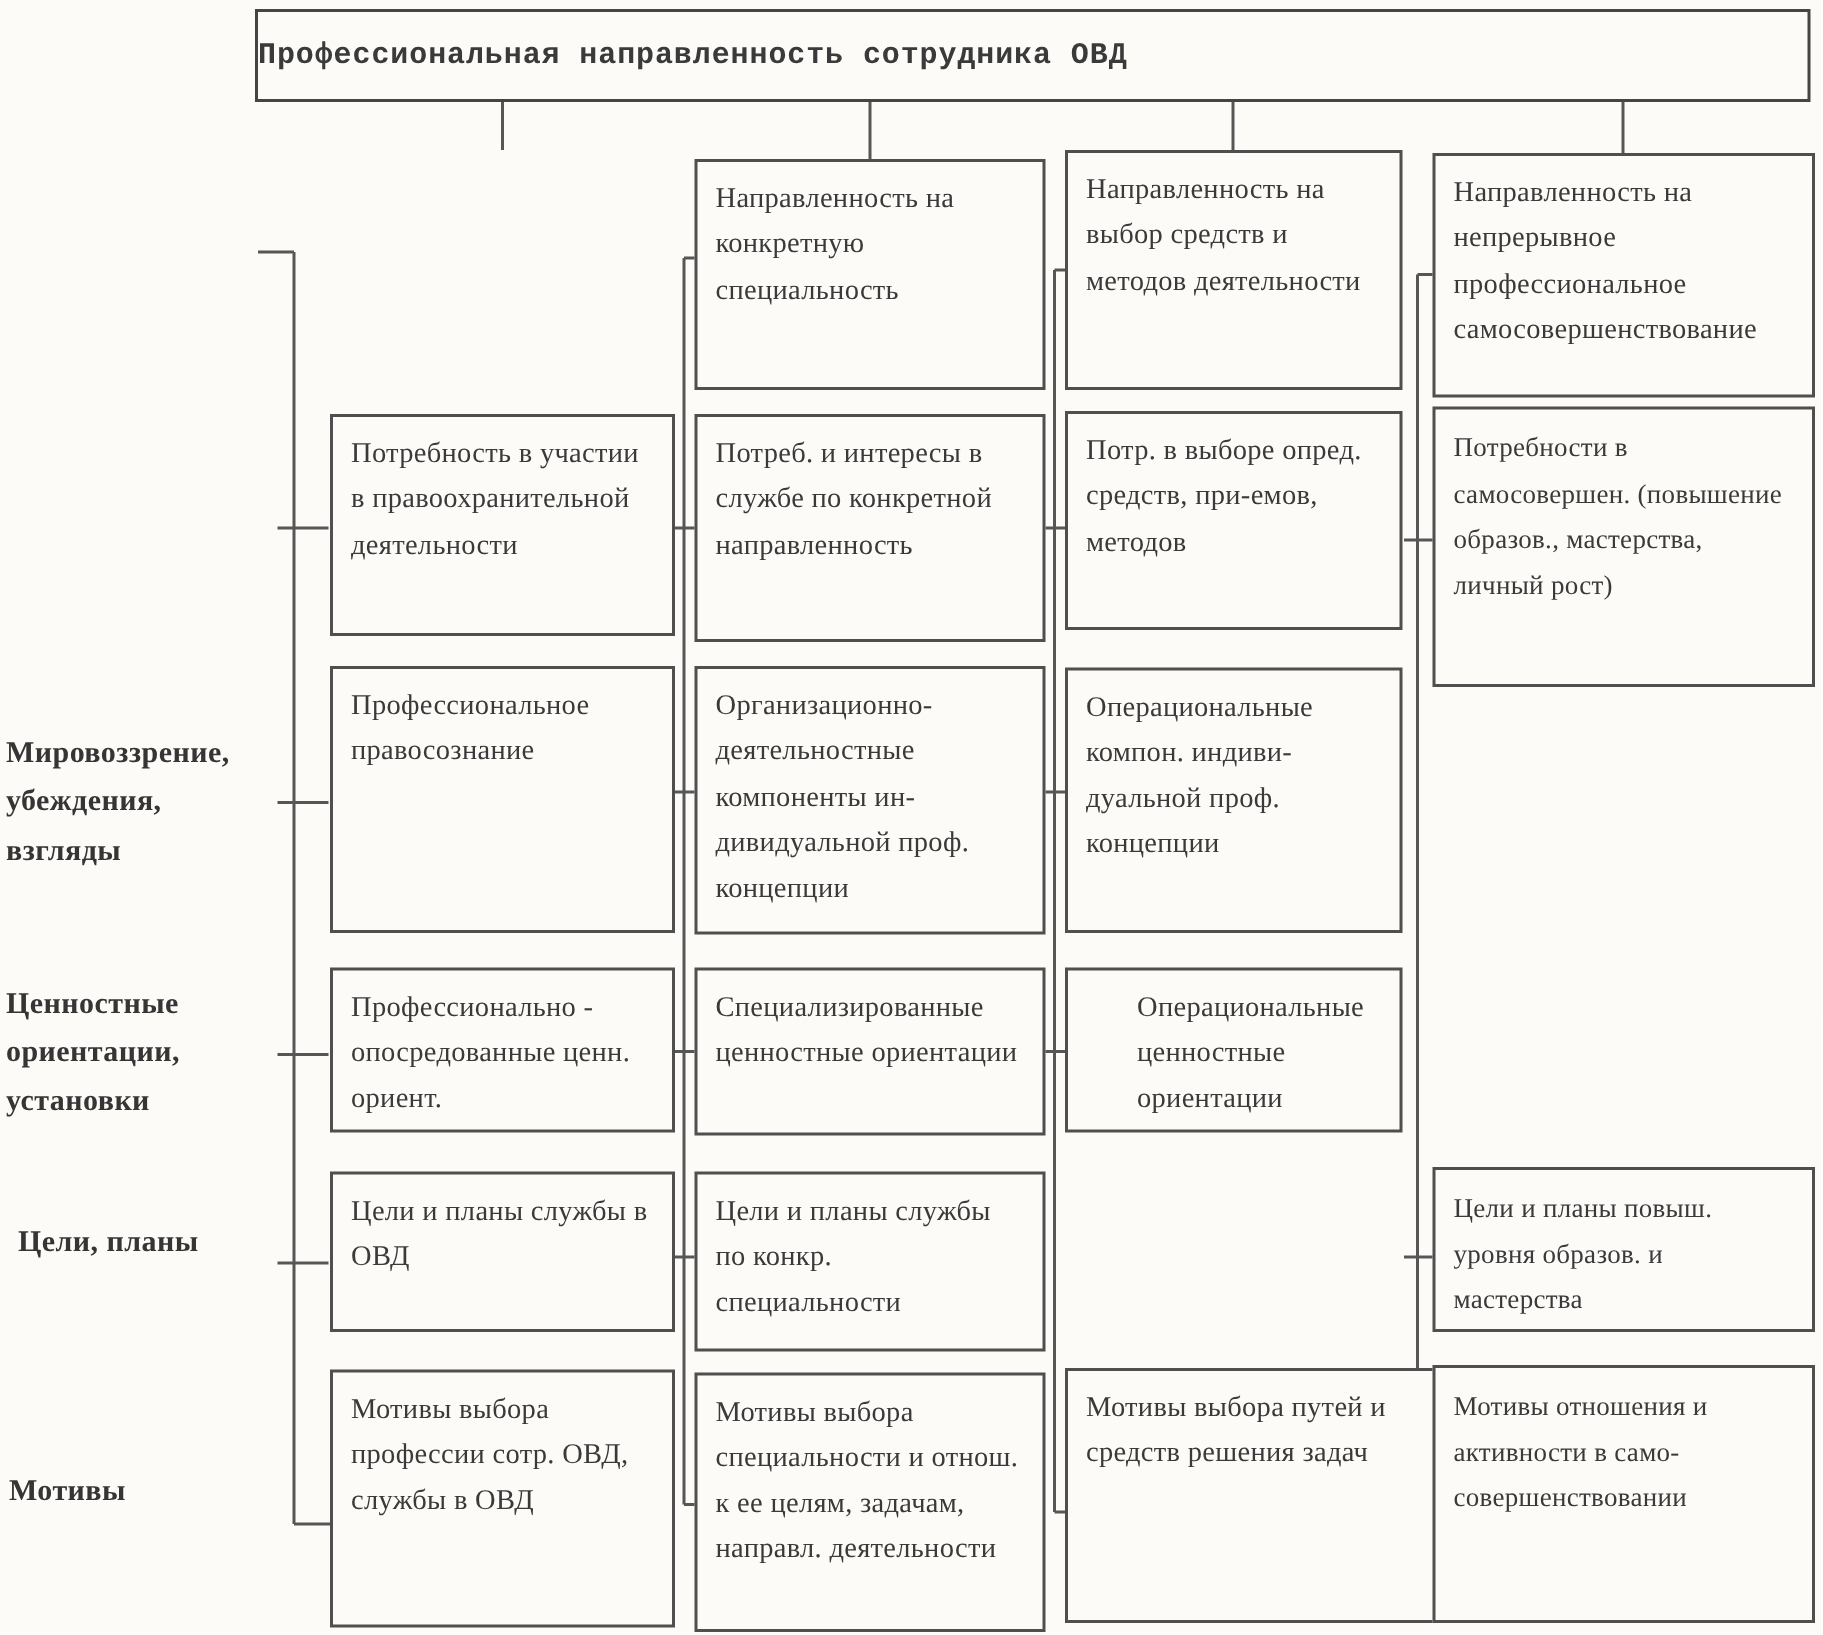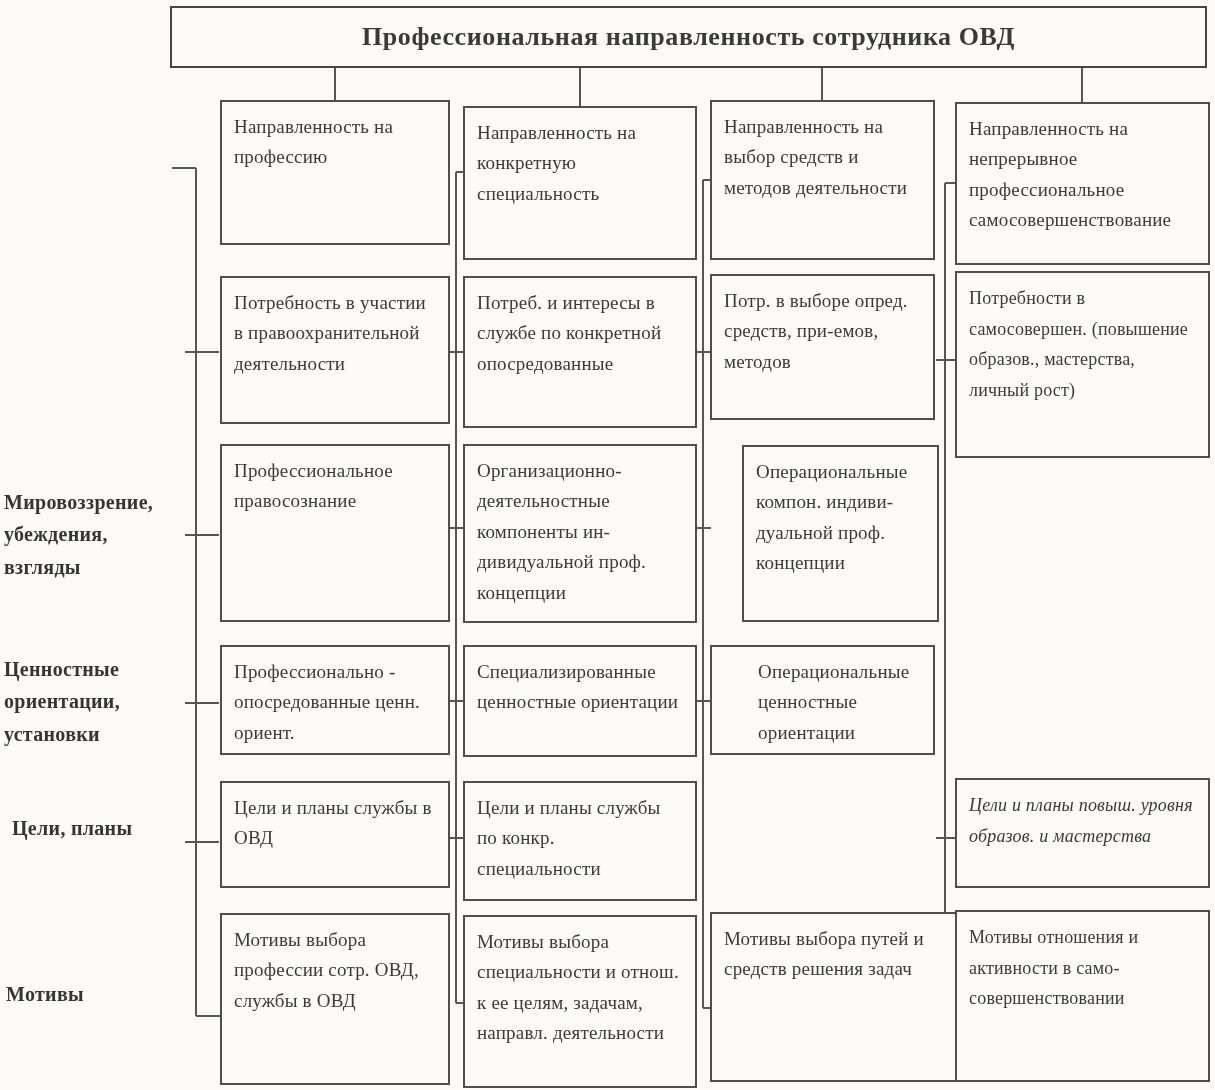--- a/index.html
+++ b/index.html
@@ -11,23 +11,24 @@
   }
   .box{
     position:absolute;box-sizing:border-box;
     border:2px solid #4f4f4f;background:#fcfbf8;
     padding:10px 12px;font-size:19px;line-height:1.6;
     letter-spacing:0.2px;
   }
   .title-box{
     position:absolute;box-sizing:border-box;
     border:2px solid #454545;
-    display:flex;align-items:center;justify-content:center;
-    font-weight:bold;font-size:26px;letter-spacing:0.6px;
+    display:flex;align-items:center;
+    font-weight:bold;font-size:20px;letter-spacing:0.6px;
     background:#fcfbf8;
+    font-family:Liberation Mono, monospace;
   }
   .row-label{
     position:absolute;font-weight:bold;font-size:20px;
     line-height:1.62;white-space:pre-line;letter-spacing:0.3px;
     color:#353535;
   }
   .cell-c4{font-size:18px;line-height:1.7;}
   svg.wires{position:absolute;left:0;top:0;pointer-events:none;}
 </style>
 </head>
@@ -71,49 +72,48 @@
       <path d="M936,360 H956"></path>
       <path d="M936,838 H956"></path>
       <path d="M945,1013 H956"></path>
     </g>
   </svg>
 
   <div class="title-box" style="left:170px;top:6px;width:1037px;height:62px;">
     <span>Профессиональная направленность сотрудника ОВД</span>
   </div>
 
-  <div class="box" style="left:220px;top:100px;width:230px;height:145px;">Направленность на профессию</div>
   <div class="box" style="left:463px;top:106px;width:234px;height:154px;">Направленность на конкретную специальность</div>
   <div class="box" style="left:710px;top:100px;width:225px;height:160px;">Направленность на выбор средств и методов деятельности</div>
   <div class="box" style="left:955px;top:102px;width:255px;height:163px;">Направленность на непрерывное профессиональное самосовершенствование</div>
 
   <div class="row-label" style="left:4px;top:486px;width:195px;">Мировоззрение,
 убеждения,
 взгляды</div>
   <div class="row-label" style="left:4px;top:653px;width:190px;">Ценностные
 ориентации,
 установки</div>
   <div class="row-label" style="left:12px;top:812px;width:180px;">Цели, планы</div>
   <div class="row-label" style="left:6px;top:978px;width:180px;">Мотивы</div>
 
   <div class="box" style="left:220px;top:276px;width:230px;height:148px;">Потребность в участии в правоохранительной деятельности</div>
-  <div class="box" style="left:463px;top:276px;width:234px;height:152px;">Потреб. и интересы в службе по конкретной опосредованные</div>
+  <div class="box" style="left:463px;top:276px;width:234px;height:152px;">Потреб. и интересы в службе по конкретной направленность</div>
   <div class="box" style="left:710px;top:274px;width:225px;height:146px;">Потр. в выборе опред. средств, при-емов, методов</div>
   <div class="box cell-c4" style="left:955px;top:271px;width:255px;height:187px;">Потребности в самосовершен. (повышение образов., мастерства, личный рост)</div>
 
   <div class="box" style="left:220px;top:444px;width:230px;height:178px;">Профессиональное правосознание</div>
   <div class="box" style="left:463px;top:444px;width:234px;height:179px;">Организационно-деятельностные компоненты ин-дивидуальной проф. концепции</div>
-  <div class="box" style="left:710px;top:445px;width:197px;height:177px;margin-left:32px;">Операциональные компон. индиви-дуальной проф. концепции</div>
+  <div class="box" style="left:710px;top:445px;width:225px;height:177px;">Операциональные компон. индиви-дуальной проф. концепции</div>
 
   <div class="box" style="left:220px;top:645px;width:230px;height:110px;">Профессионально - опосредованные ценн. ориент.</div>
   <div class="box" style="left:463px;top:645px;width:234px;height:112px;">Специализированные ценностные ориентации</div>
   <div class="box" style="left:710px;top:645px;width:225px;height:110px;padding-left:46px;">Операциональные ценностные ориентации</div>
 
   <div class="box" style="left:220px;top:781px;width:230px;height:107px;">Цели и планы службы в ОВД</div>
   <div class="box" style="left:463px;top:781px;width:234px;height:120px;">Цели и планы службы по конкр. специальности</div>
-  <div class="box cell-c4" style="left:955px;top:778px;width:255px;height:110px;font-style:italic;">Цели и планы повыш. уровня образов. и мастерства</div>
+  <div class="box cell-c4" style="left:955px;top:778px;width:255px;height:110px;">Цели и планы повыш. уровня образов. и мастерства</div>
 
   <div class="box" style="left:220px;top:913px;width:230px;height:172px;">Мотивы выбора профессии сотр. ОВД, службы в ОВД</div>
   <div class="box" style="left:463px;top:915px;width:234px;height:173px;">Мотивы выбора специальности и отнош. к ее целям, задачам, направл. деятельности</div>
   <div class="box" style="left:710px;top:912px;width:262px;height:170px;">Мотивы выбора путей и средств решения задач</div>
   <div class="box cell-c4" style="left:955px;top:910px;width:255px;height:172px;">Мотивы отношения и активности в само-совершенствовании</div>
 
 </div>
 
 </body></html>

